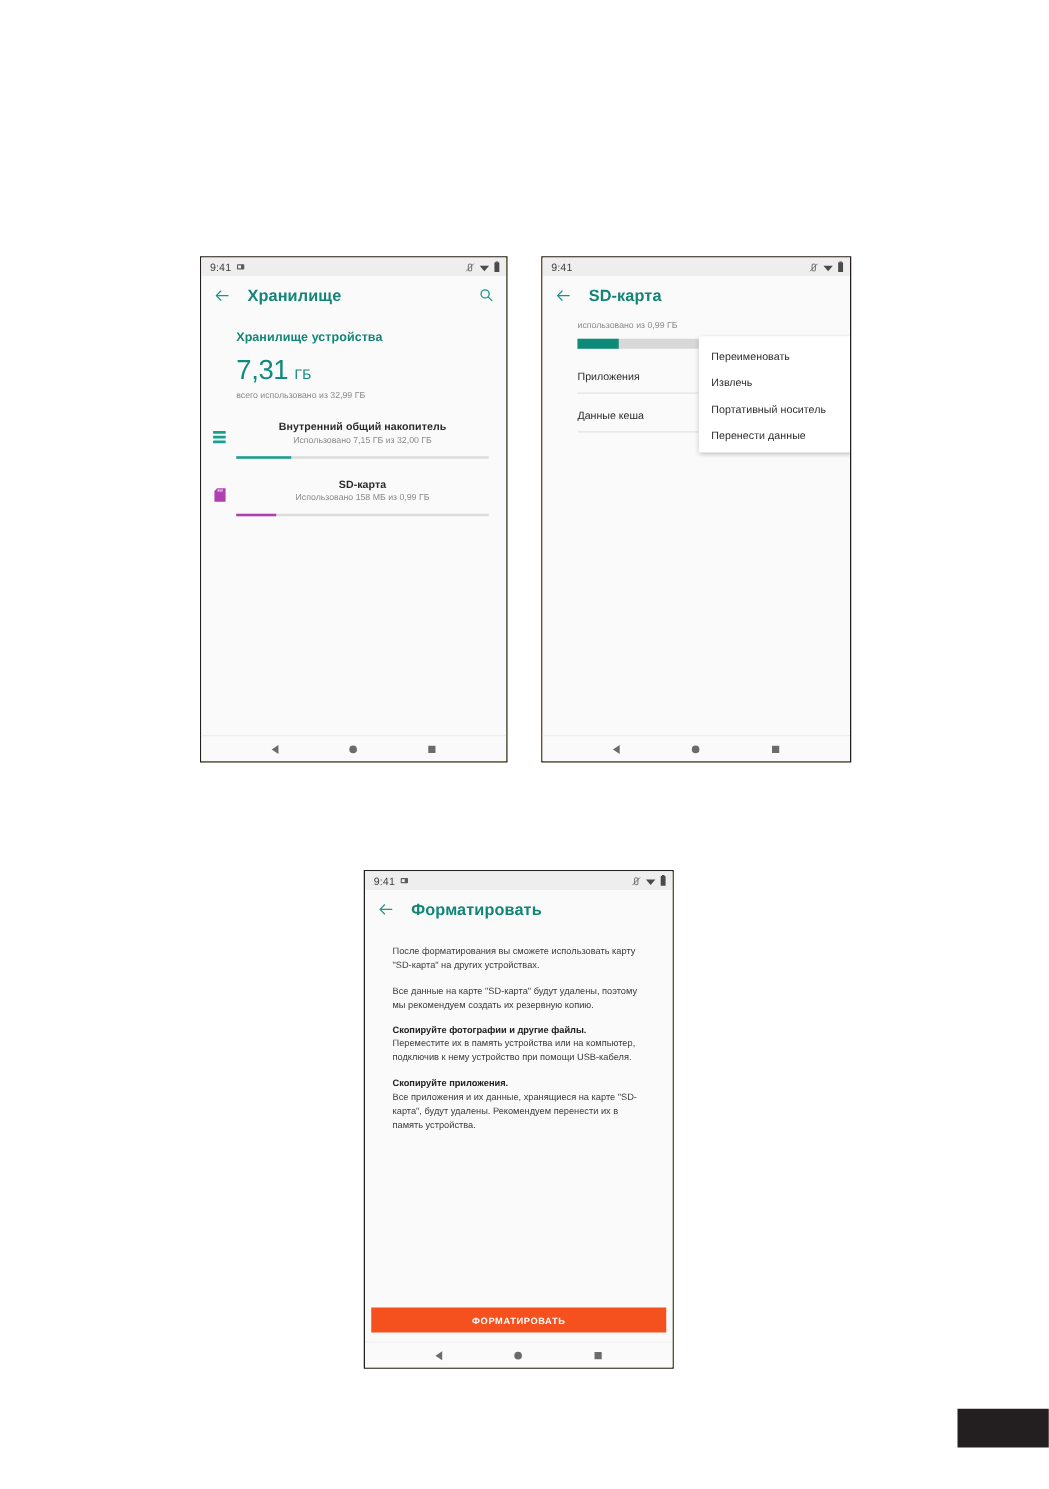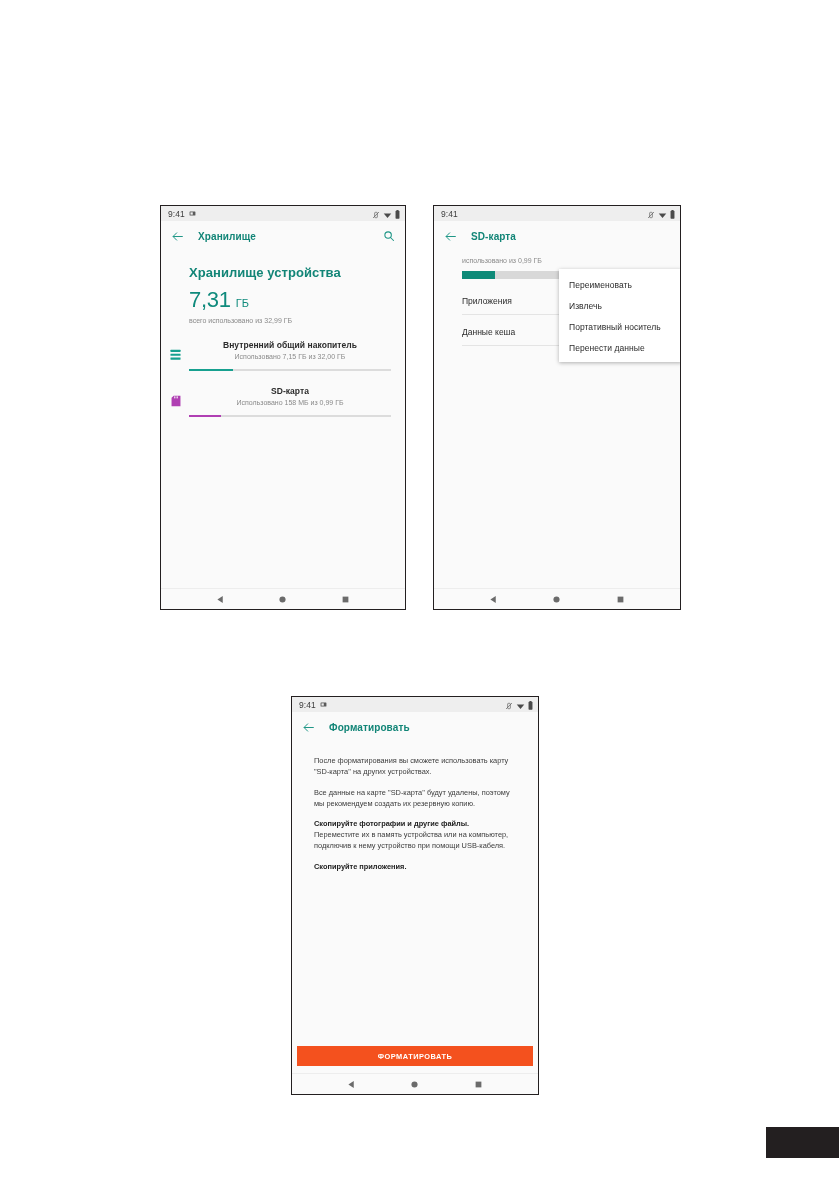--- a/index.html
+++ b/index.html
@@ -76,21 +76,21 @@
     z-index: 1;
   }
   .appbar .back {
     width: 14px; height: 14px;
     display: inline-flex; align-items: center; justify-content: center;
     color: #1a9484;
     flex: 0 0 auto;
   }
   .appbar .title {
     margin-left: 14px;
-    font-size: 10px;
+    font-size: 13px;
     font-weight: bold;
     color: #128577;
     letter-spacing: 0.1px;
   }
   .appbar .spacer { flex: 1 1 auto; }
   .appbar .action {
     width: 14px; height: 14px;
     display: inline-flex; align-items: center; justify-content: center;
     color: #1a9484;
   }
@@ -117,21 +117,21 @@
   .navbar .nav-btn {
     width: 22px;
     display: flex;
     align-items: center;
     justify-content: center;
     color: #6b6b6b;
   }
 
   
   .sec-label {
-    font-size: 13px;
+    font-size: 10px;
     font-weight: bold;
     color: #128577;
     padding: 14px 0 0 28px;
     letter-spacing: 0.05px;
   }
   .big-num {
     padding: 9px 0 0 28px;
     color: #0f8a7c;
     line-height: 1;
     display: flex;
@@ -537,20 +537,21 @@
       <span class="title">Форматировать</span>
     </div>
 
     <div class="content">
       <div class="fmt-body">
         <p class="fmt-p">После форматирования вы сможете использовать карту "SD-карта" на других устройствах.</p>
         <p class="fmt-p">Все данные на карте "SD-карта" будут удалены, поэтому мы рекомендуем создать их резервную копию.</p>
         <p class="fmt-h">Скопируйте фотографии и другие файлы.</p>
         <p class="fmt-p">Переместите их в память устройства или на компьютер, подключив к нему устройство при помощи USB-кабеля.</p>
         <p class="fmt-h">Скопируйте приложения.</p>
+        <p class="fmt-p tight">Все приложения и их данные, хранящиеся на карте "SD-карта", будут удалены. Рекомендуем перенести  их в память устройства.</p>
       </div>
 
       <div class="fmt-btn-wrap">
         <button class="fmt-btn">ФОРМАТИРОВАТЬ</button>
       </div>
     </div>
 
     <div class="navbar">
       <span class="nav-btn">
         <svg width="9" height="9" viewBox="0 0 10 10">

